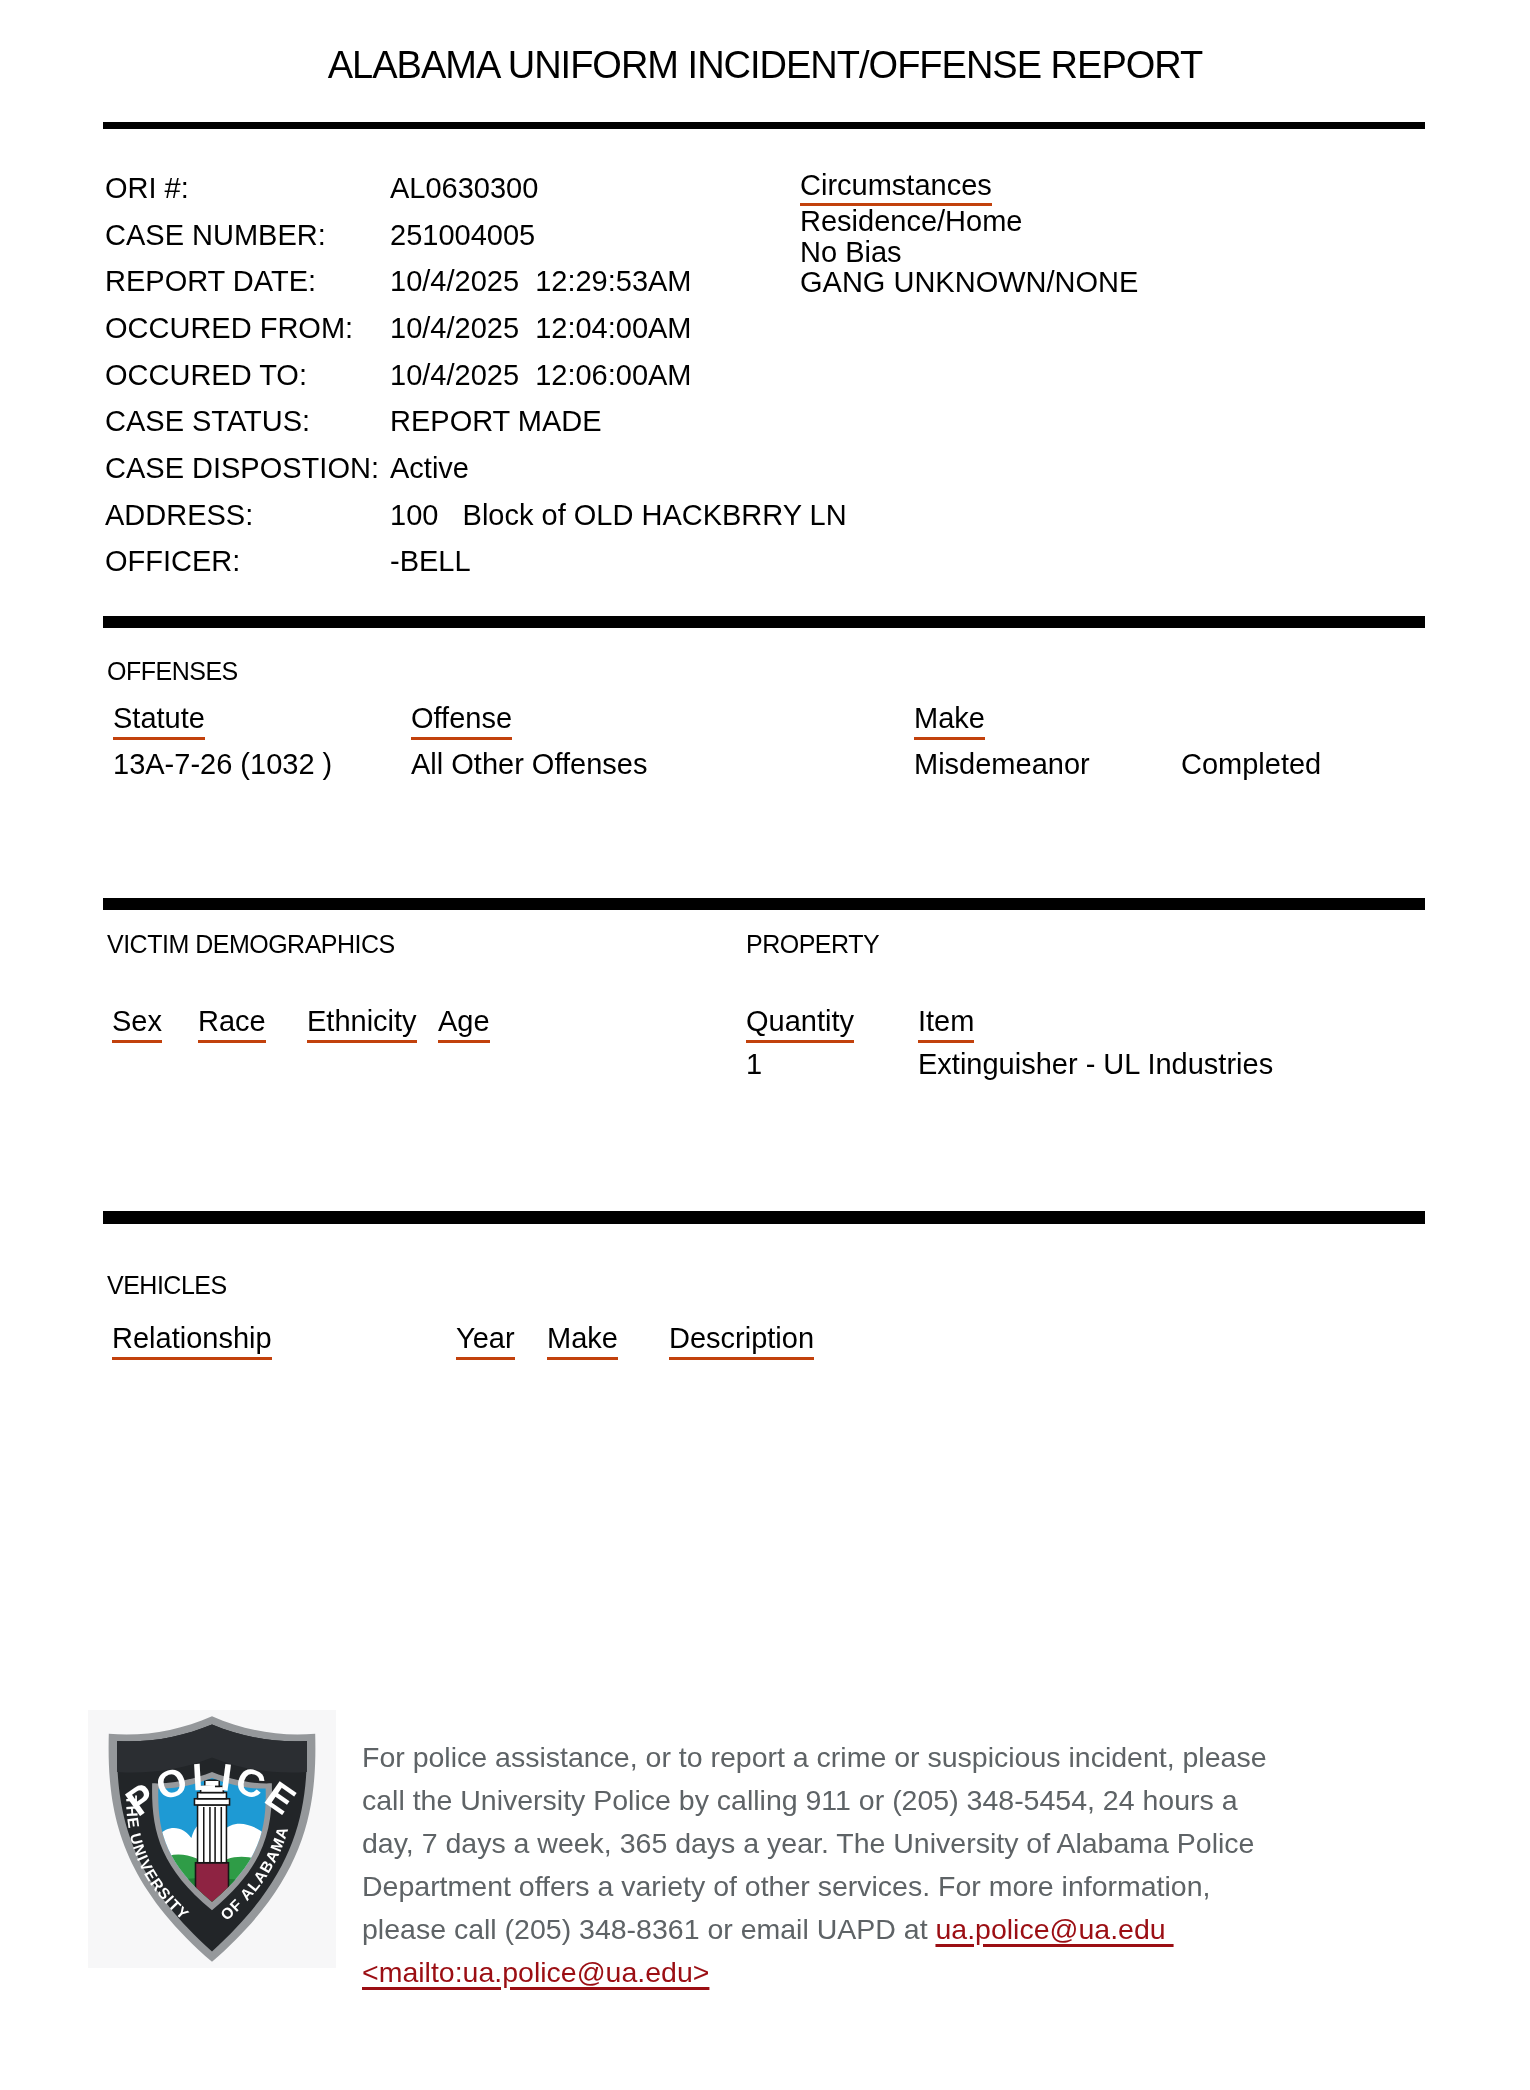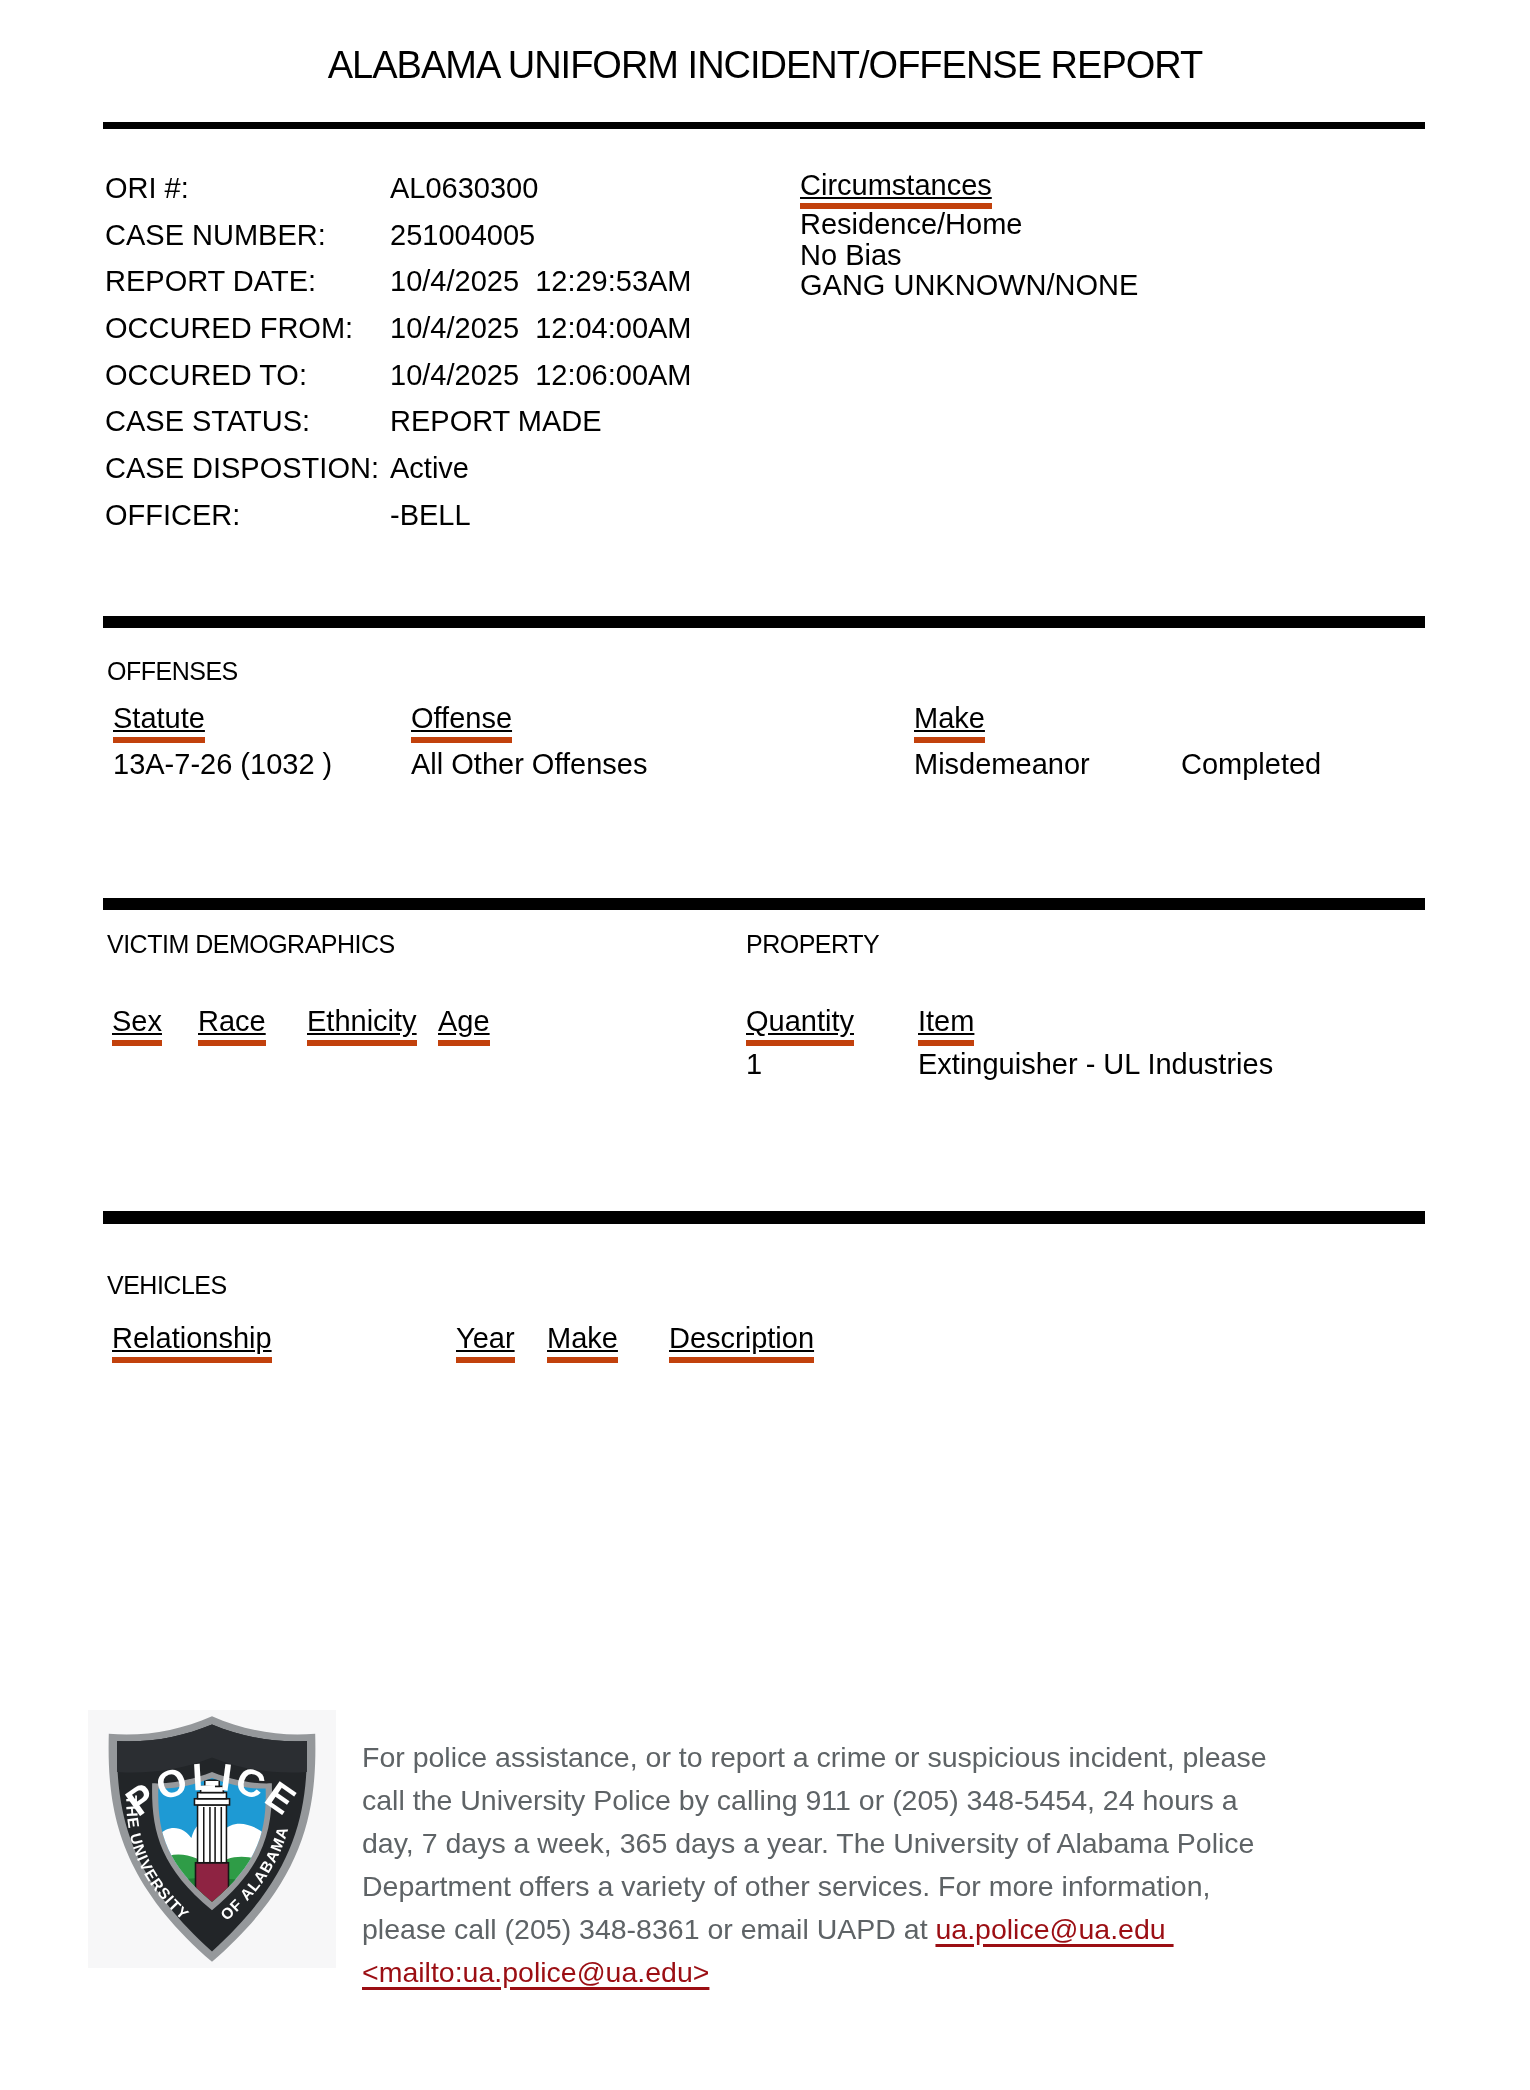--- a/index.html
+++ b/index.html
@@ -29,21 +29,21 @@
 
   
   .fields{position:absolute;left:105px;top:165px;width:820px;font-size:29px;}
   .frow{display:flex;height:46.7px;align-items:center;}
   .flabel{width:285px;flex:none;}
   .fvalue{white-space:pre-wrap;}
 
   
   .circ{position:absolute;left:800px;top:170px;font-size:29px;}
   .circ-line{line-height:30.8px;}
-  .u{display:inline-block;border-bottom:6px solid #c2410c;padding-bottom:2px;text-decoration:underline;}
+  .u{display:inline-block;border-bottom:3px solid #c2410c;padding-bottom:2px;}
 
   
   .sec-h{position:absolute;font-size:25px;letter-spacing:-0.5px;font-weight:400;margin:0;}
   .h-offenses{left:107px;top:657px;}
   .h-victim{left:107px;top:930px;}
   .h-property{left:746px;top:930px;}
   .h-vehicles{left:107px;top:1247px;margin-top:24px;}
 
   .cell{position:absolute;font-size:29px;white-space:pre-wrap;}
 
@@ -124,20 +124,24 @@
       <span class="flabel">OCCURED TO:</span>
       <span class="fvalue">10/4/2025  12:06:00AM</span>
     </div>
     <div class="frow">
       <span class="flabel">CASE STATUS:</span>
       <span class="fvalue">REPORT MADE</span>
     </div>
     <div class="frow">
       <span class="flabel">CASE DISPOSTION:</span>
       <span class="fvalue">Active</span>
+    </div>
+    <div class="frow">
+      <span class="flabel">ADDRESS:</span>
+      <span class="fvalue">100   Block of OLD HACKBRRY LN</span>
     </div>
     <div class="frow">
       <span class="flabel">OFFICER:</span>
       <span class="fvalue">-BELL</span>
     </div>
   </div>
 
   <div class="circ">
     <div class="circ-line"><span class="u">Circumstances</span></div>
     <div class="circ-line">Residence/Home</div>

